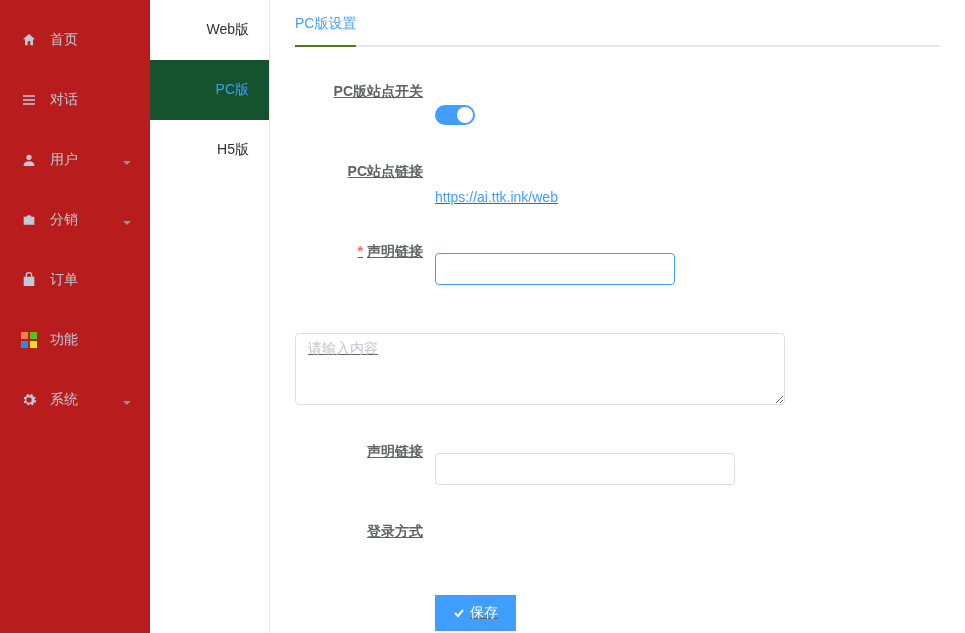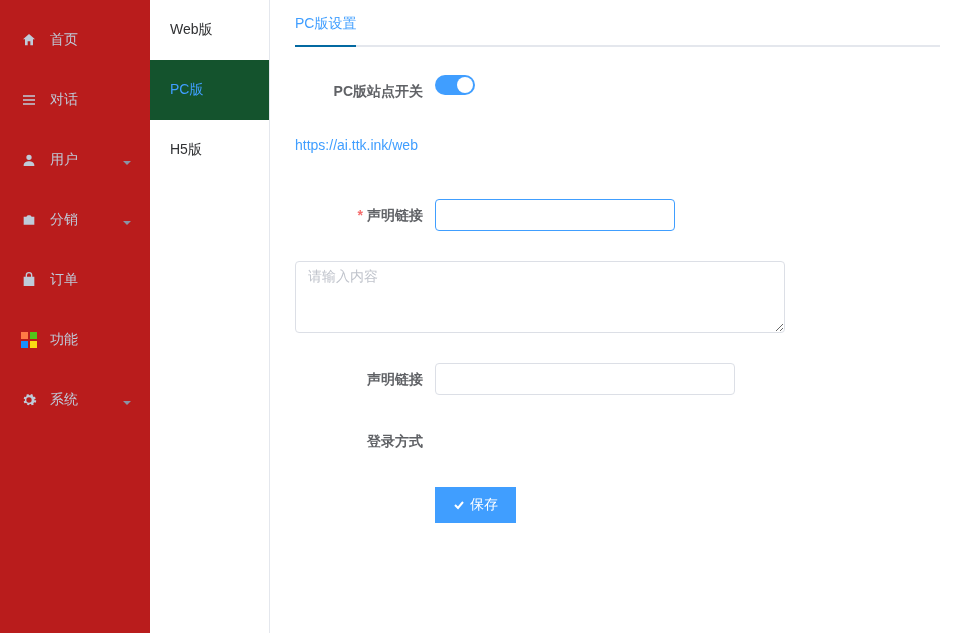--- a/index.html
+++ b/index.html
@@ -10,32 +10,32 @@
 .sidebar-primary { width: 150px; background: #b91c1c; color: #fff; flex-shrink: 0; padding-top: 10px; }
 .nav-item { display: flex; align-items: center; height: 60px; padding: 0 20px; color: #bfcbd9; cursor: pointer; position: relative; }
 .nav-icon { width: 18px; height: 18px; margin-right: 12px; display: inline-flex; align-items: center; justify-content: center; }
 .nav-icon svg { width: 16px; height: 16px; fill: currentColor; }
 .nav-icon.colored svg { fill: none; }
 .nav-chevron { position: absolute; right: 18px; top: 50%; transform: translateY(-50%); width: 10px; height: 10px; }
 .nav-chevron svg { width: 10px; height: 10px; fill: #8a93a6; }
 
 
 .sidebar-secondary { width: 120px; background: #fff; flex-shrink: 0; border-right: 1px solid #e4e7ed; }
-.sub-nav-item { height: 60px; display: flex; align-items: center; padding: 0 20px; cursor: pointer; color: #303133; }
+.sub-nav-item { height: 60px; display: flex; align-items: center; padding: 0 20px; cursor: pointer; color: #303133; justify-content: flex-end; }
 .sub-nav-item.active { color: #409eff; background: #14532d; }
 
 
 .main { flex: 1; background: #fff; padding: 15px 25px 20px; overflow-y: auto; }
 .tabs { border-bottom: 2px solid #e4e7ed; margin-bottom: 28px; }
-.tab { display: inline-block; padding: 0 0 12px 0; color: #409eff; border-bottom: 2px solid #0369a1; margin-bottom: -2px; cursor: pointer; }
-
-.form-row { display: flex; align-items: flex-start; margin-bottom: 30px; }
+.tab { display: inline-block; padding: 0 0 12px 0; color: #409eff; border-bottom: 2px solid #4d7c0f; margin-bottom: -2px; cursor: pointer; }
+
+.form-row { display: flex; align-items: flex-start; margin-bottom: 30px; text-decoration: underline; }
 .form-label { width: 140px; text-align: right; padding-right: 12px; color: #606266; font-weight: 600; line-height: 32px; flex-shrink: 0; }
 .form-label .req { color: #f56c6c; margin-right: 4px; }
-.form-control { flex: 1; display: flex; align-items: flex-start; min-height: 32px; }
+.form-control { flex: 1; display: flex; align-items: flex-end; min-height: 32px; margin-top: 18px; }
 .link-text { color: #409eff; }
 
 
 .switch { width: 40px; height: 20px; background: #409eff; border-radius: 10px; position: relative; cursor: pointer; }
 .switch::after { content: ""; position: absolute; width: 16px; height: 16px; background: #fff; border-radius: 50%; top: 2px; right: 2px; }
 
 
 .input { height: 32px; width: 240px; border: 1px solid #dcdfe6; border-radius: 4px; padding: 0 12px; font-size: 14px; color: #606266; outline: none; }
 .input.focus { border-color: #409eff; }
 .input-wide { width: 300px; }
@@ -159,20 +159,21 @@
 
     <div class="form-row">
       <div class="form-label">PC版站点开关</div>
       <div class="form-control">
         <div class="switch"></div>
       </div>
     </div>
 
 
     <div class="form-row">
+      <div class="form-label">PC站点链接</div>
       <div class="form-control">
         <span class="link-text">https://ai.ttk.ink/web</span>
       </div>
     </div>
 
     <div class="form-row">
       <div class="form-label"><span class="req">*</span><span>声明链接</span></div>
       <div class="form-control">
         <input class="input focus" type="text" autofocus="" value="" style="">
       </div>

